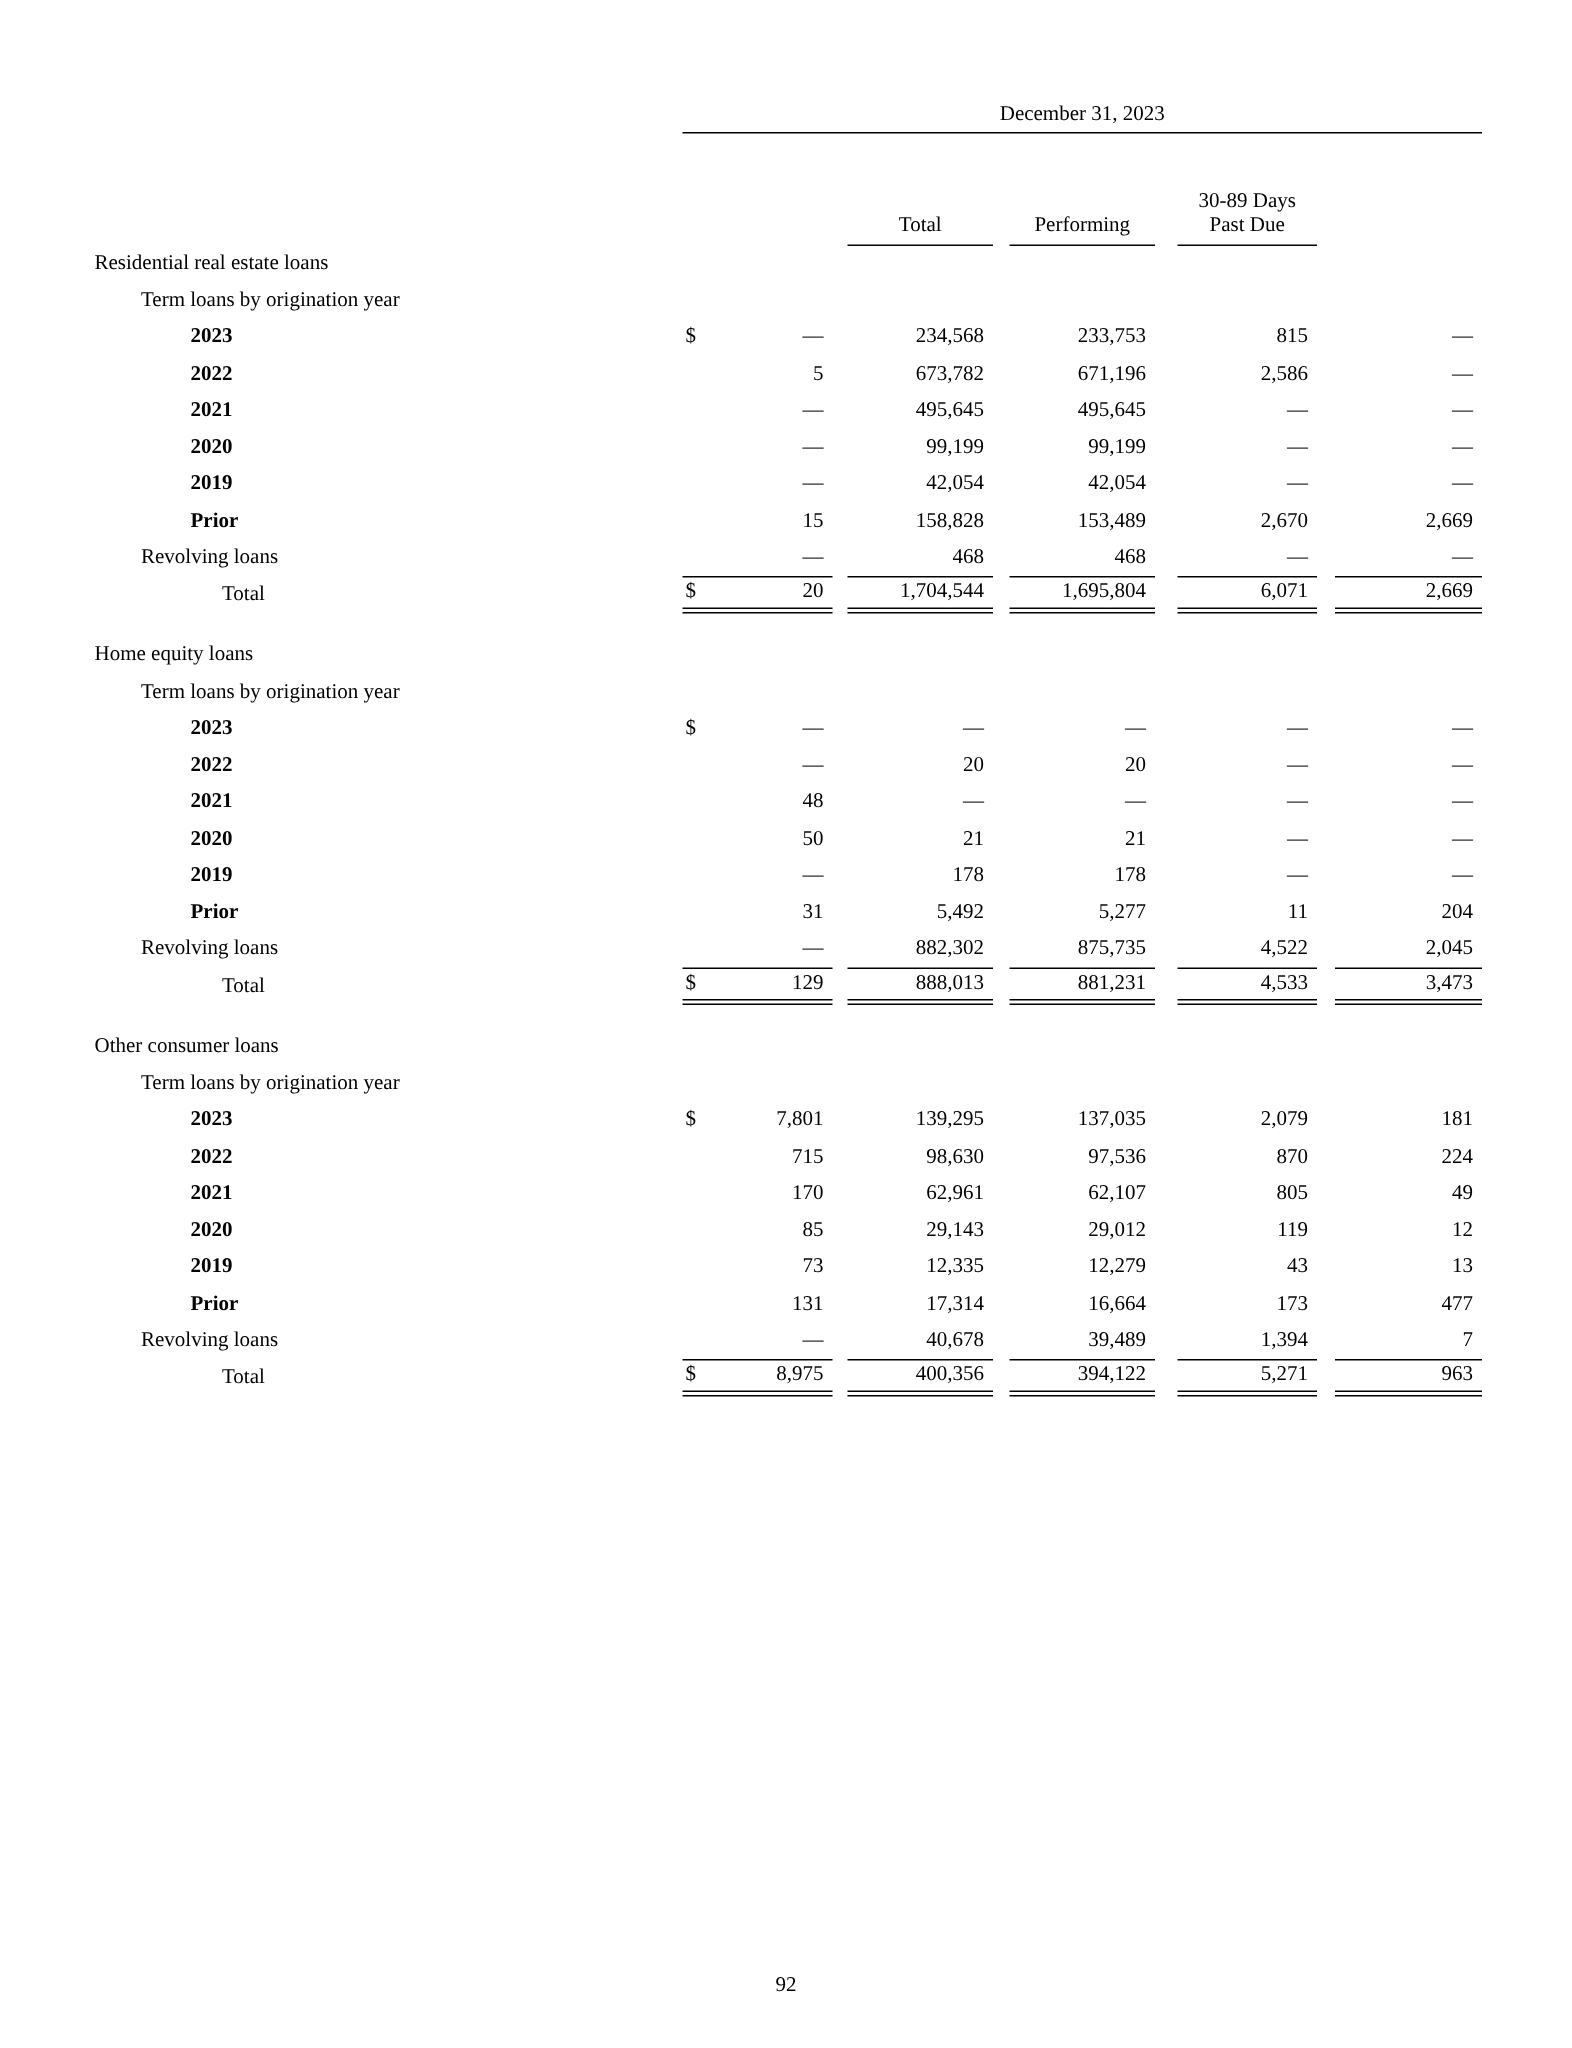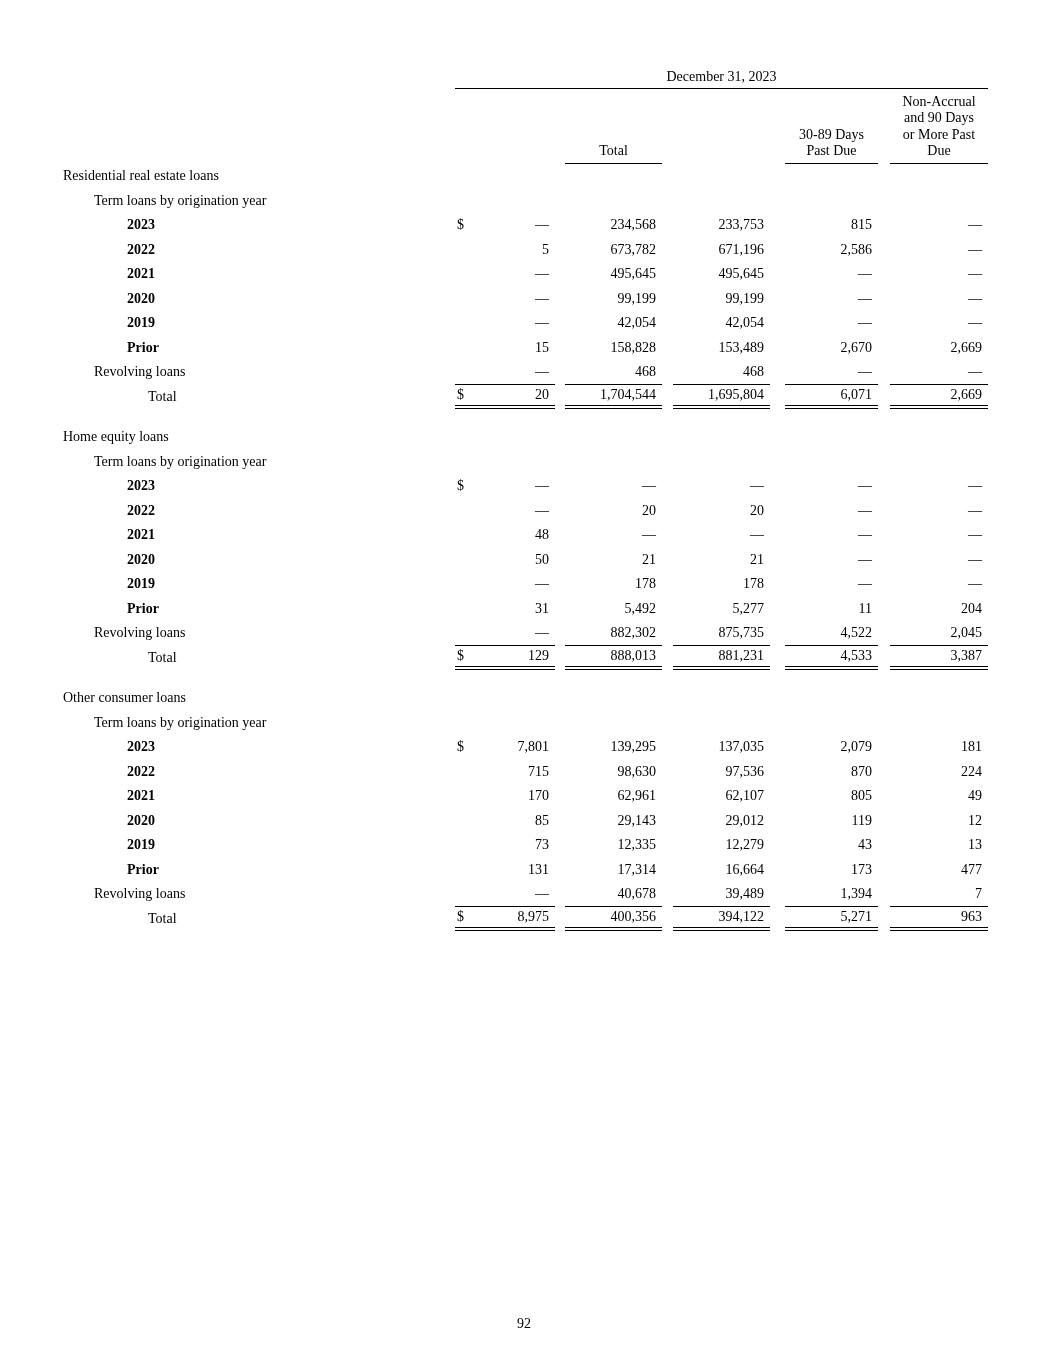--- a/index.html
+++ b/index.html
@@ -77,29 +77,26 @@
 <div class="page">
 
   <div class="row date-row">
     <div class="date-cell">December 31, 2023</div>
   </div>
 
   <div class="row head-row">
       <div class="col-head" style="grid-column: 4;">
         <div>Total</div>
       </div>
+      <div class="col-head" style="grid-column: 6;">
+        <div>Performing</div>
+      </div>
       <div class="col-head" style="grid-column: 8;">
         <div>30-89 Days</div>
         <div>Past Due</div>
-      </div>
-      <div class="col-head" style="grid-column: 10;">
-        <div>Non-Accrual</div>
-        <div>and 90 Days</div>
-        <div>or More Past</div>
-        <div>Due</div>
       </div>
     </div>
 
   <div>
       <div class="row data-row">
         <div class="cell label lvl0" style="grid-column: 1 / 11;">Residential real estate loans</div>
       </div>
       <div class="row data-row">
         <div class="cell label lvl1" style="grid-column: 1 / 11;">Term loans by origination year</div>
       </div>
@@ -391,21 +388,21 @@
         <div class="cell num total-cell" style="grid-column: 4; text-align: right;">
           <span>888,013</span>
         </div>
         <div class="cell num total-cell" style="grid-column: 6;">
           <span>881,231</span>
         </div>
         <div class="cell num total-cell" style="grid-column: 8;">
           <span>4,533</span>
         </div>
         <div class="cell num total-cell" style="grid-column: 10;">
-          <span>3,387</span>
+          <span>3,473</span>
         </div>
       </div>
       <div class="row data-row section-gap">
         <div class="cell label lvl0" style="grid-column: 1 / 11;">Other consumer loans</div>
       </div>
       <div class="row data-row">
         <div class="cell label lvl1" style="grid-column: 1 / 11;">Term loans by origination year</div>
       </div>
       <div class="row data-row">
         <div class="cell label lvl2" style="grid-column: 1;">2023</div>

